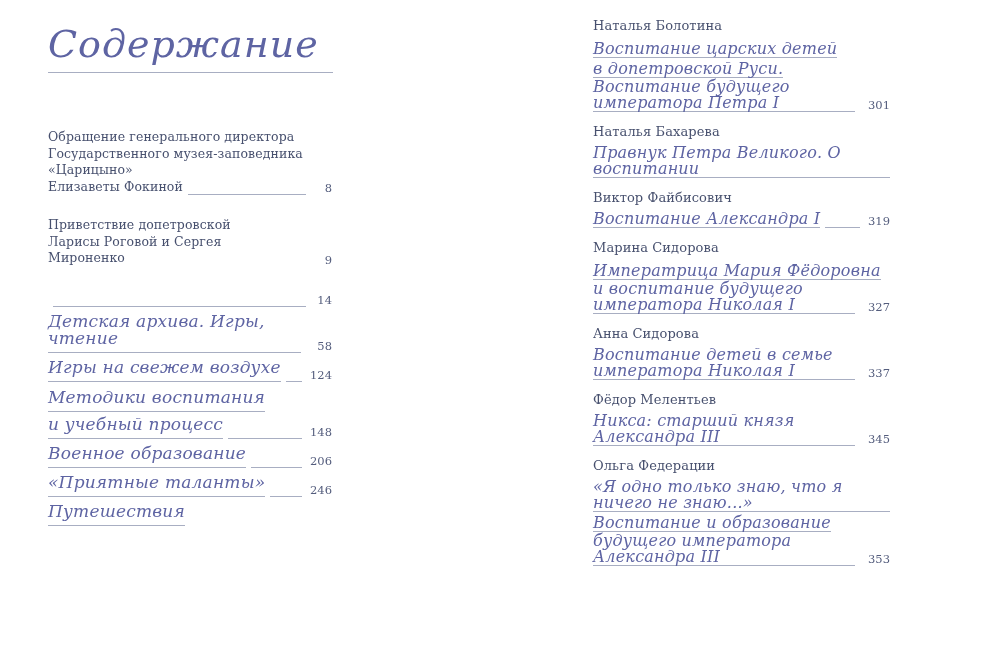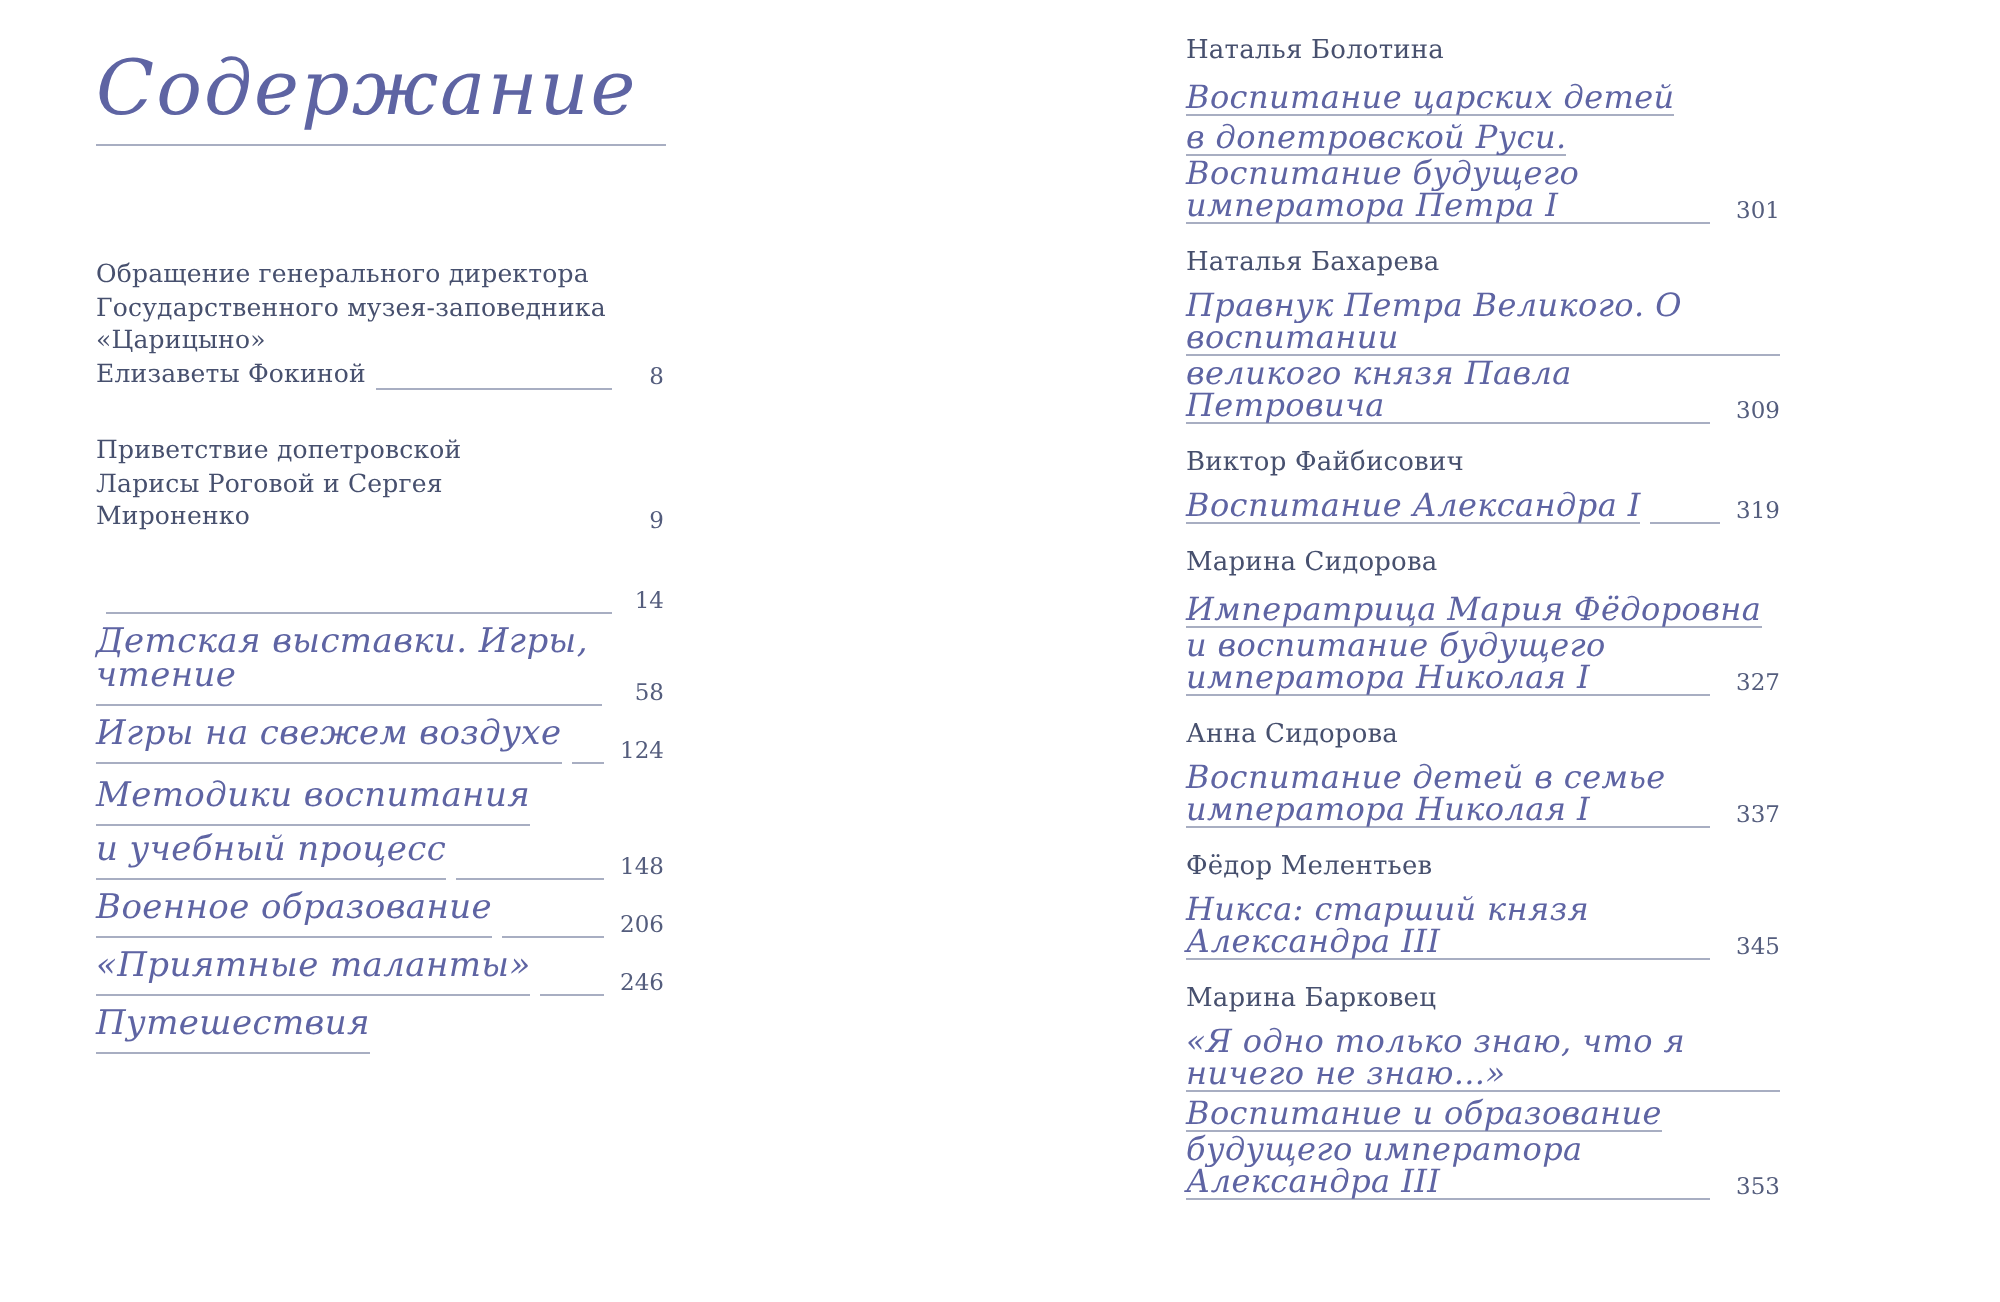--- a/index.html
+++ b/index.html
@@ -119,21 +119,21 @@
 
   <div class="chapters">
     <div class="chapter">
       <div class="row">
         <span class="leader"></span>
         <span class="pagenum">14</span>
       </div>
     </div>
     <div class="chapter">
       <div class="row">
-        <span class="script">Детская выставки. Игры, чтение</span>
+        <span class="script">Детская архива. Игры, чтение</span>
         <span class="leader"></span>
         <span class="pagenum">58</span>
       </div>
     </div>
     <div class="chapter">
       <div class="row">
         <span class="script">Игры на свежем воздухе</span>
         <span class="leader"></span>
         <span class="pagenum">124</span>
       </div>
@@ -179,25 +179,20 @@
     <div class="row">
       <span class="script">Воспитание будущего императора Петра I</span>
       <span class="leader"></span>
       <span class="pagenum">301</span>
     </div>
   </div>
 
   <div class="article">
     <div class="author">Наталья Бахарева</div>
     <div class="script-line"><span class="script">Правнук Петра Великого. О воспитании</span></div>
-    <div class="row">
-      <span class="script">великого князя Павла Петровича</span>
-      <span class="leader"></span>
-      <span class="pagenum">309</span>
-    </div>
   </div>
 
   <div class="article">
     <div class="author">Виктор Файбисович</div>
     <div class="row">
       <span class="script">Воспитание Александра I</span>
       <span class="leader"></span>
       <span class="pagenum">319</span>
     </div>
   </div>
@@ -224,21 +219,21 @@
   <div class="article">
     <div class="author">Фёдор Мелентьев</div>
     <div class="row">
       <span class="script">Никса: старший князя Александра III</span>
       <span class="leader"></span>
       <span class="pagenum">345</span>
     </div>
   </div>
 
   <div class="article">
-    <div class="author">Марина Барковец</div>
+    <div class="author">Ольга Федерации</div>
     <div class="script-line"><span class="script">«Я одно только знаю, что я ничего не знаю...»</span></div>
     <div class="script-line"><span class="script">Воспитание и образование</span></div>
     <div class="row">
       <span class="script">будущего императора Александра III</span>
       <span class="leader"></span>
       <span class="pagenum">353</span>
     </div>
   </div>
 
 </div>

